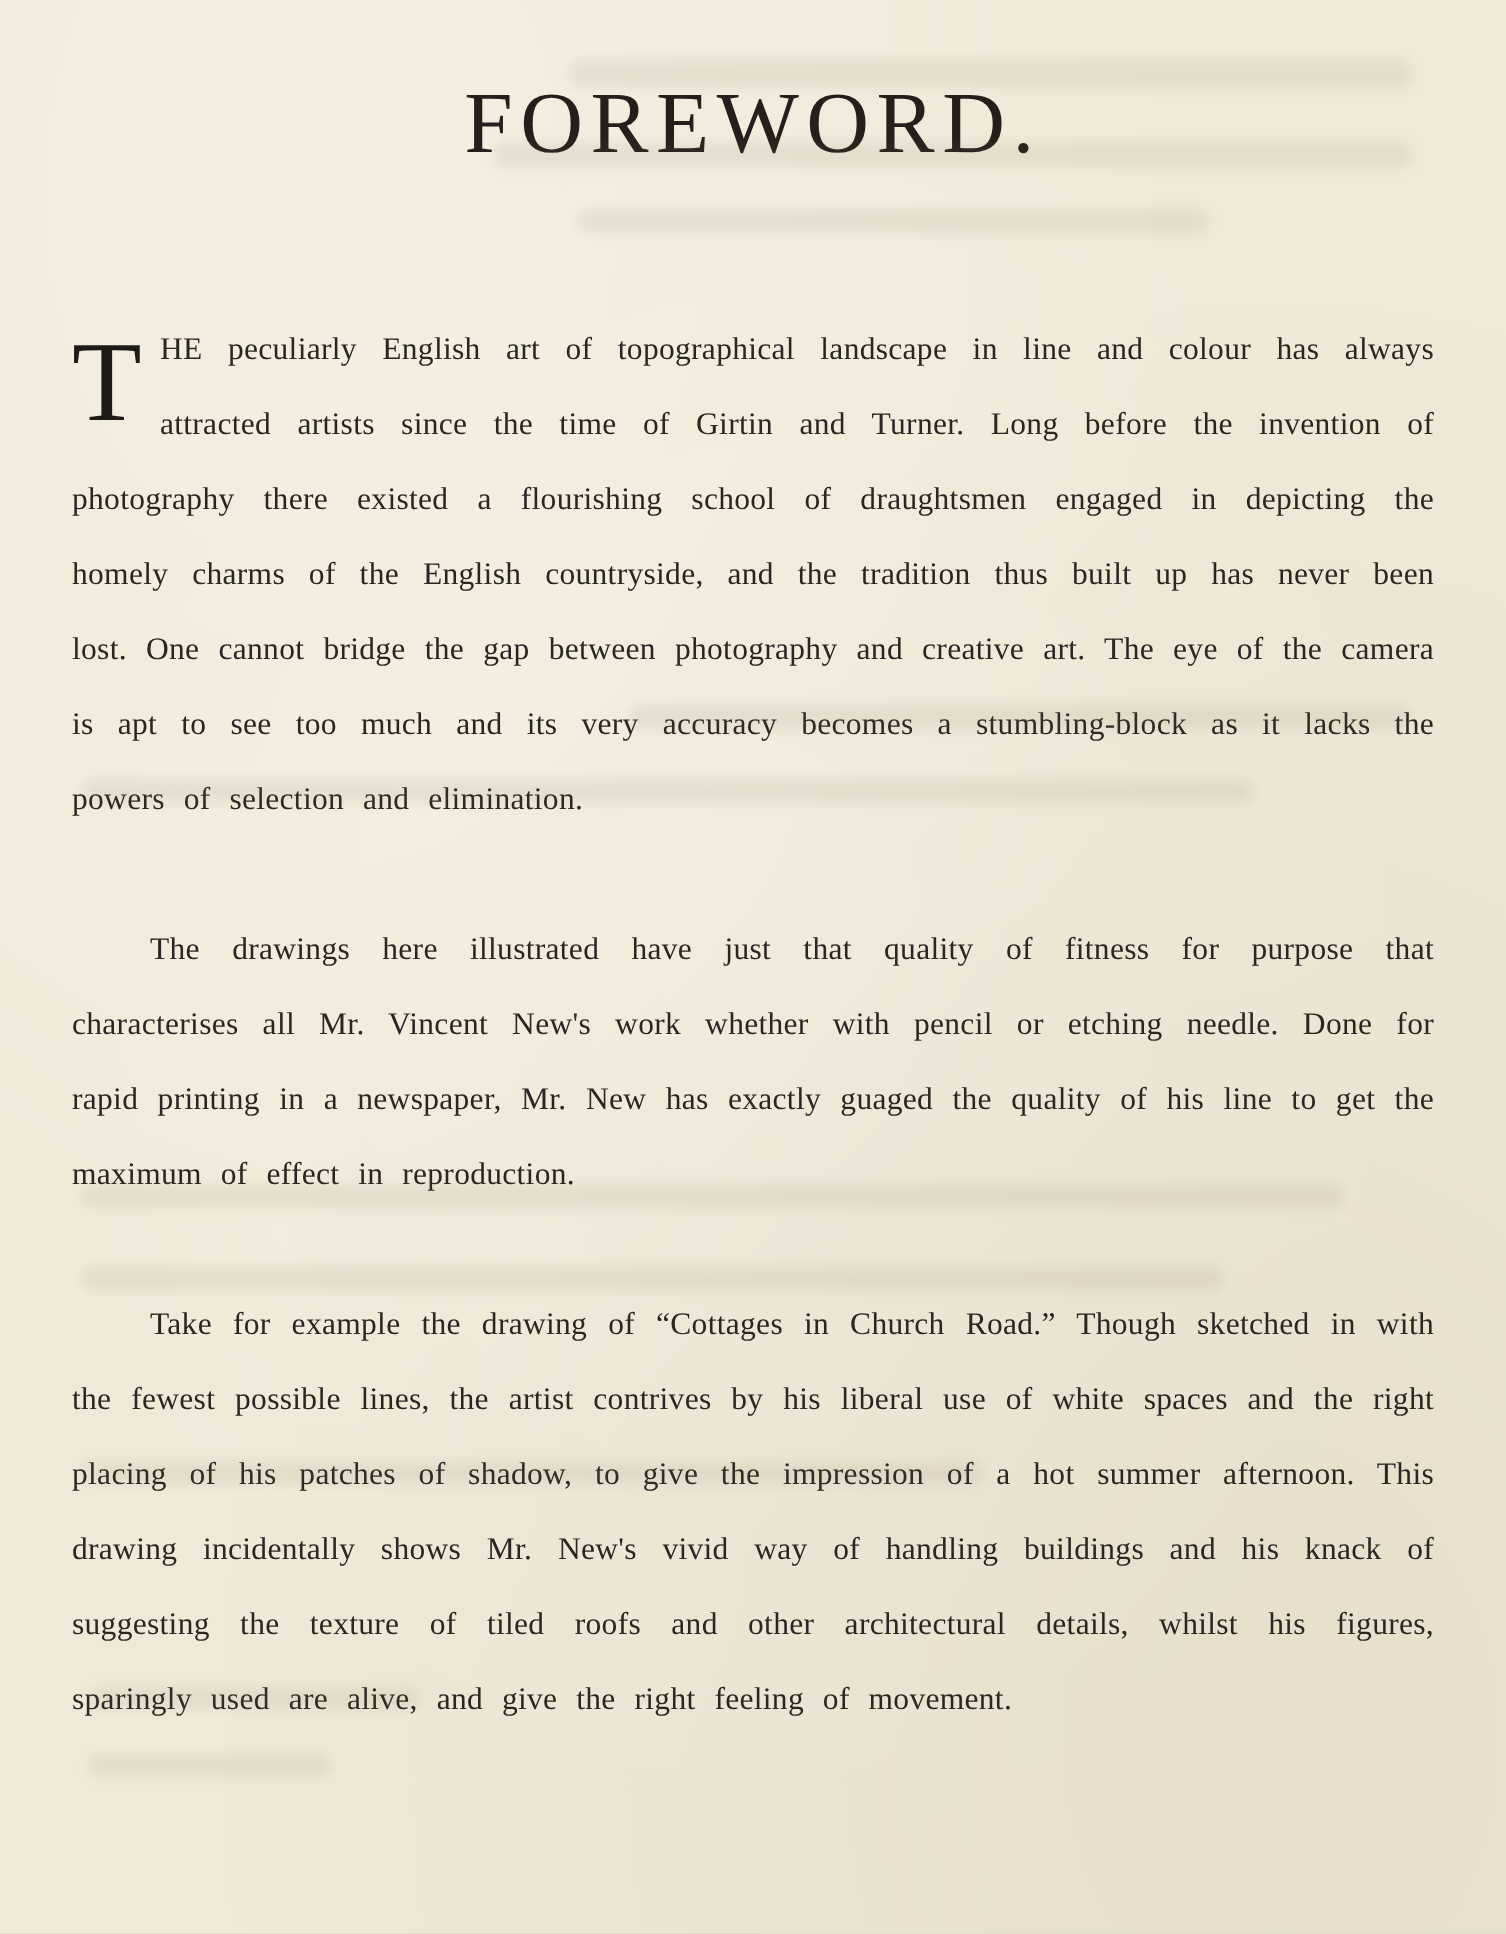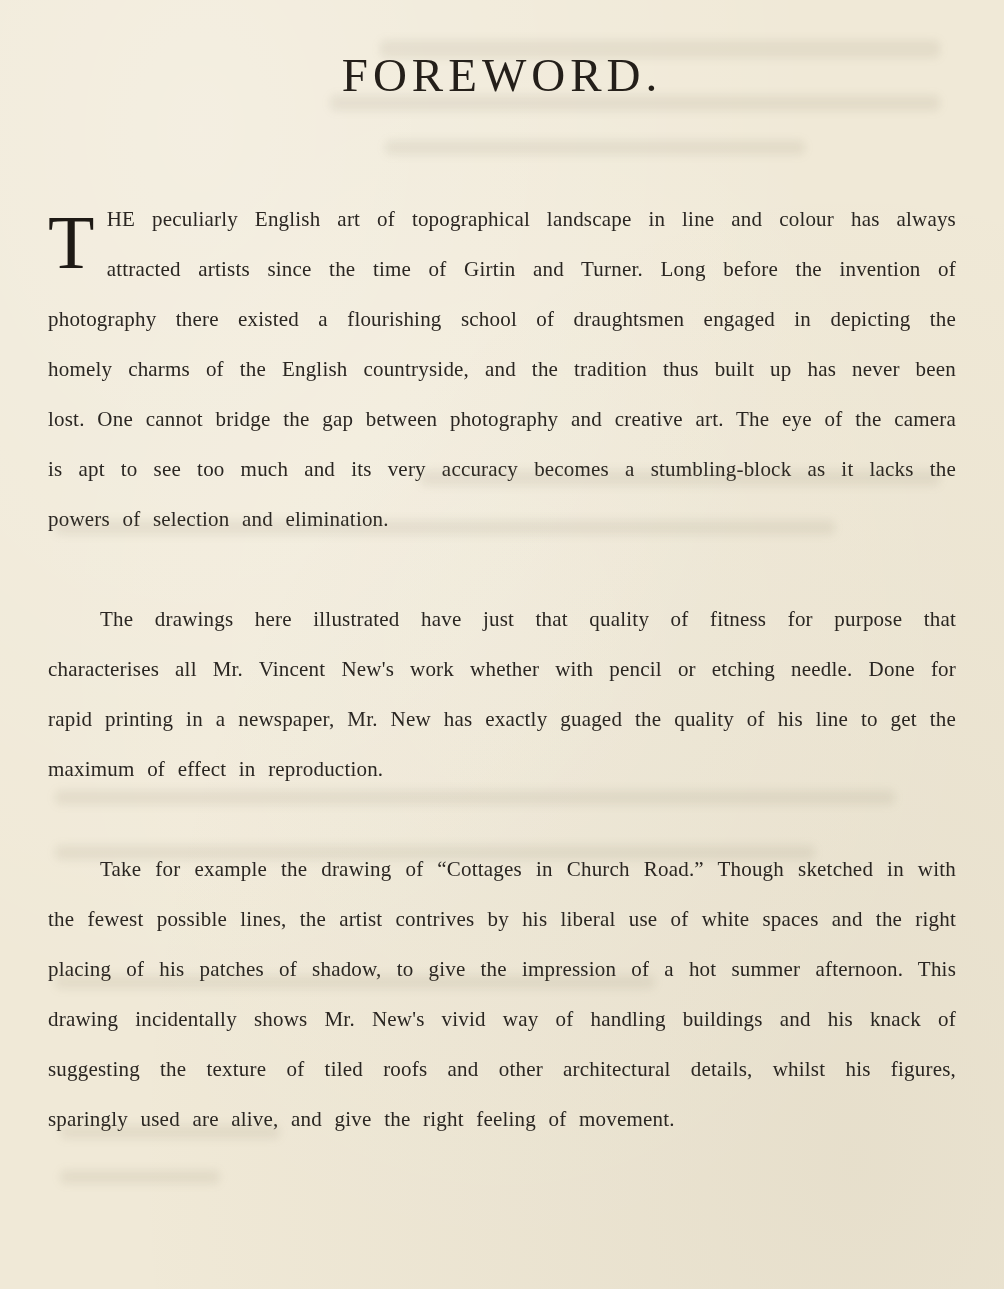--- a/index.html
+++ b/index.html
@@ -44,21 +44,21 @@
   .smudge.s4{left:420px; top:470px; width:520px; height:16px;}
   .smudge.s5{left:55px;  top:520px; width:780px; height:15px;}
   .smudge.s6{left:55px;  top:790px; width:840px; height:15px;}
   .smudge.s7{left:55px;  top:845px; width:760px; height:15px;}
   .smudge.s8{left:55px;  top:975px; width:600px; height:14px;}
   .smudge.s9{left:60px;  top:1125px;width:220px; height:14px;}
   .smudge.s10{left:60px; top:1170px;width:160px; height:14px;}
 
   .title{
     font-weight:normal;
-    font-size:47px;
+    font-size:58px;
     letter-spacing:5px;
     text-align:center;
     margin:0 0 0 0;
     padding-top:14px;
     color:#241f1a;
   }
   .body-text{
     margin-top:92px;
   }
   .para{

